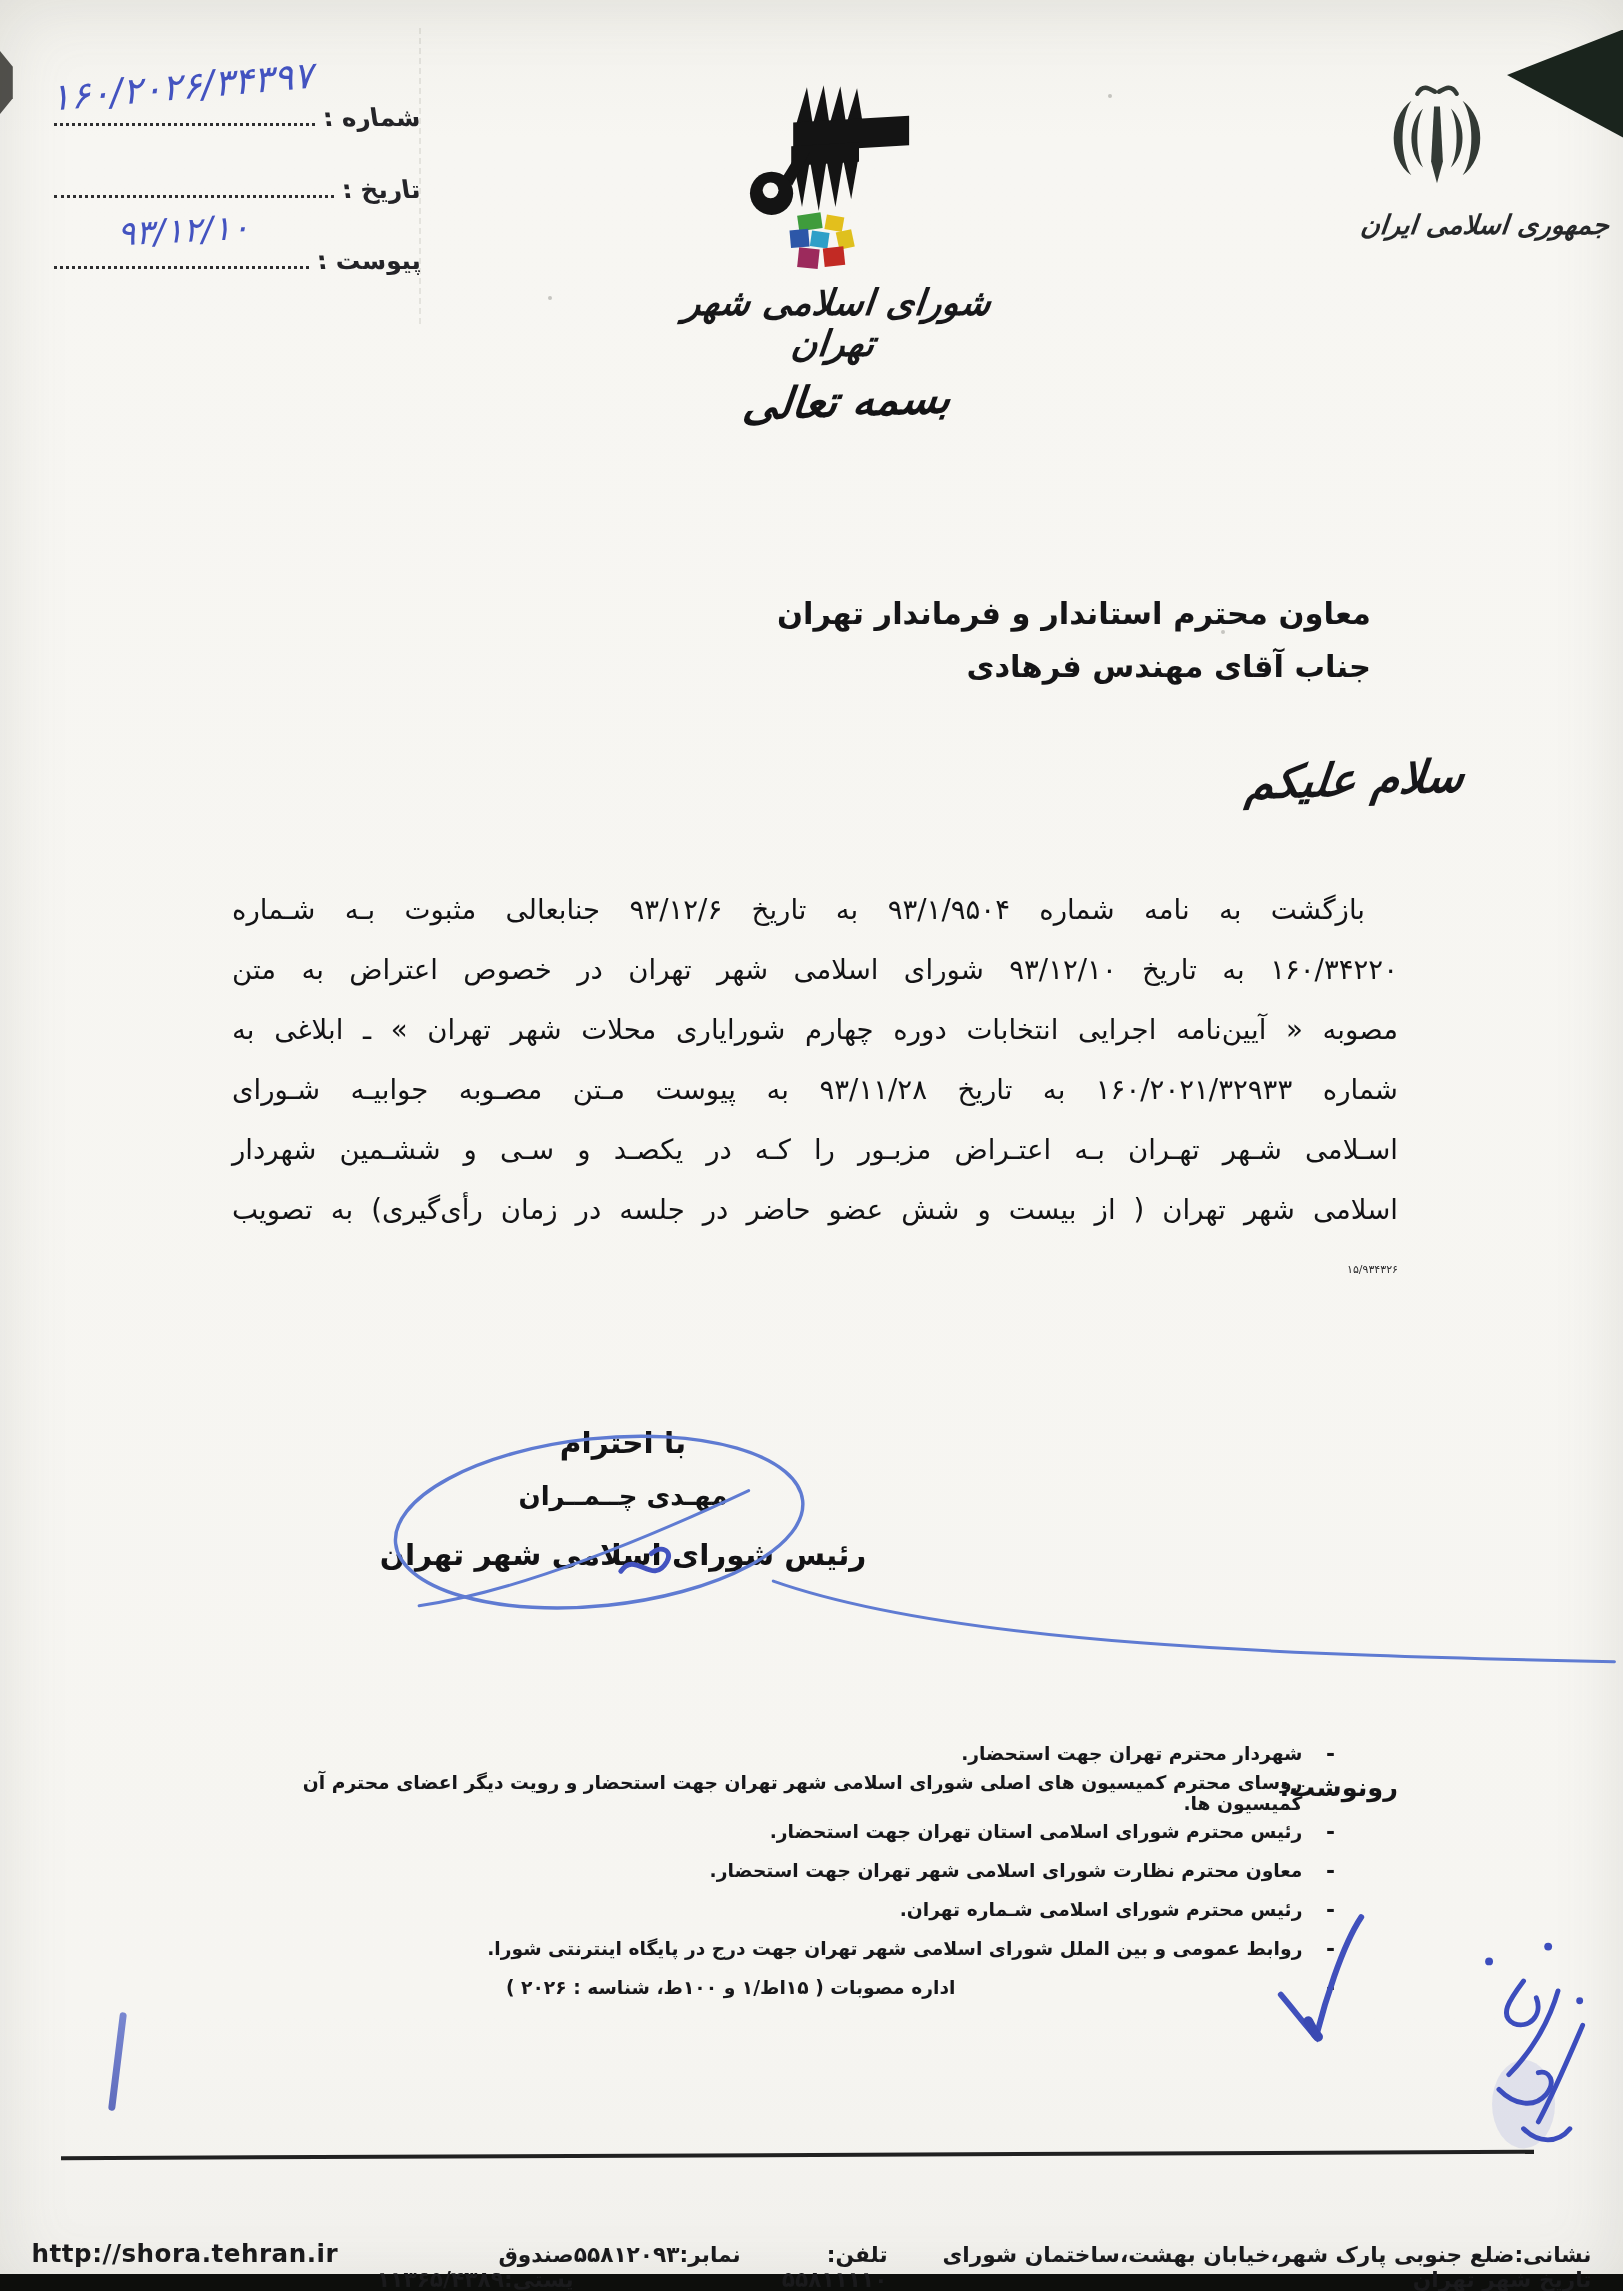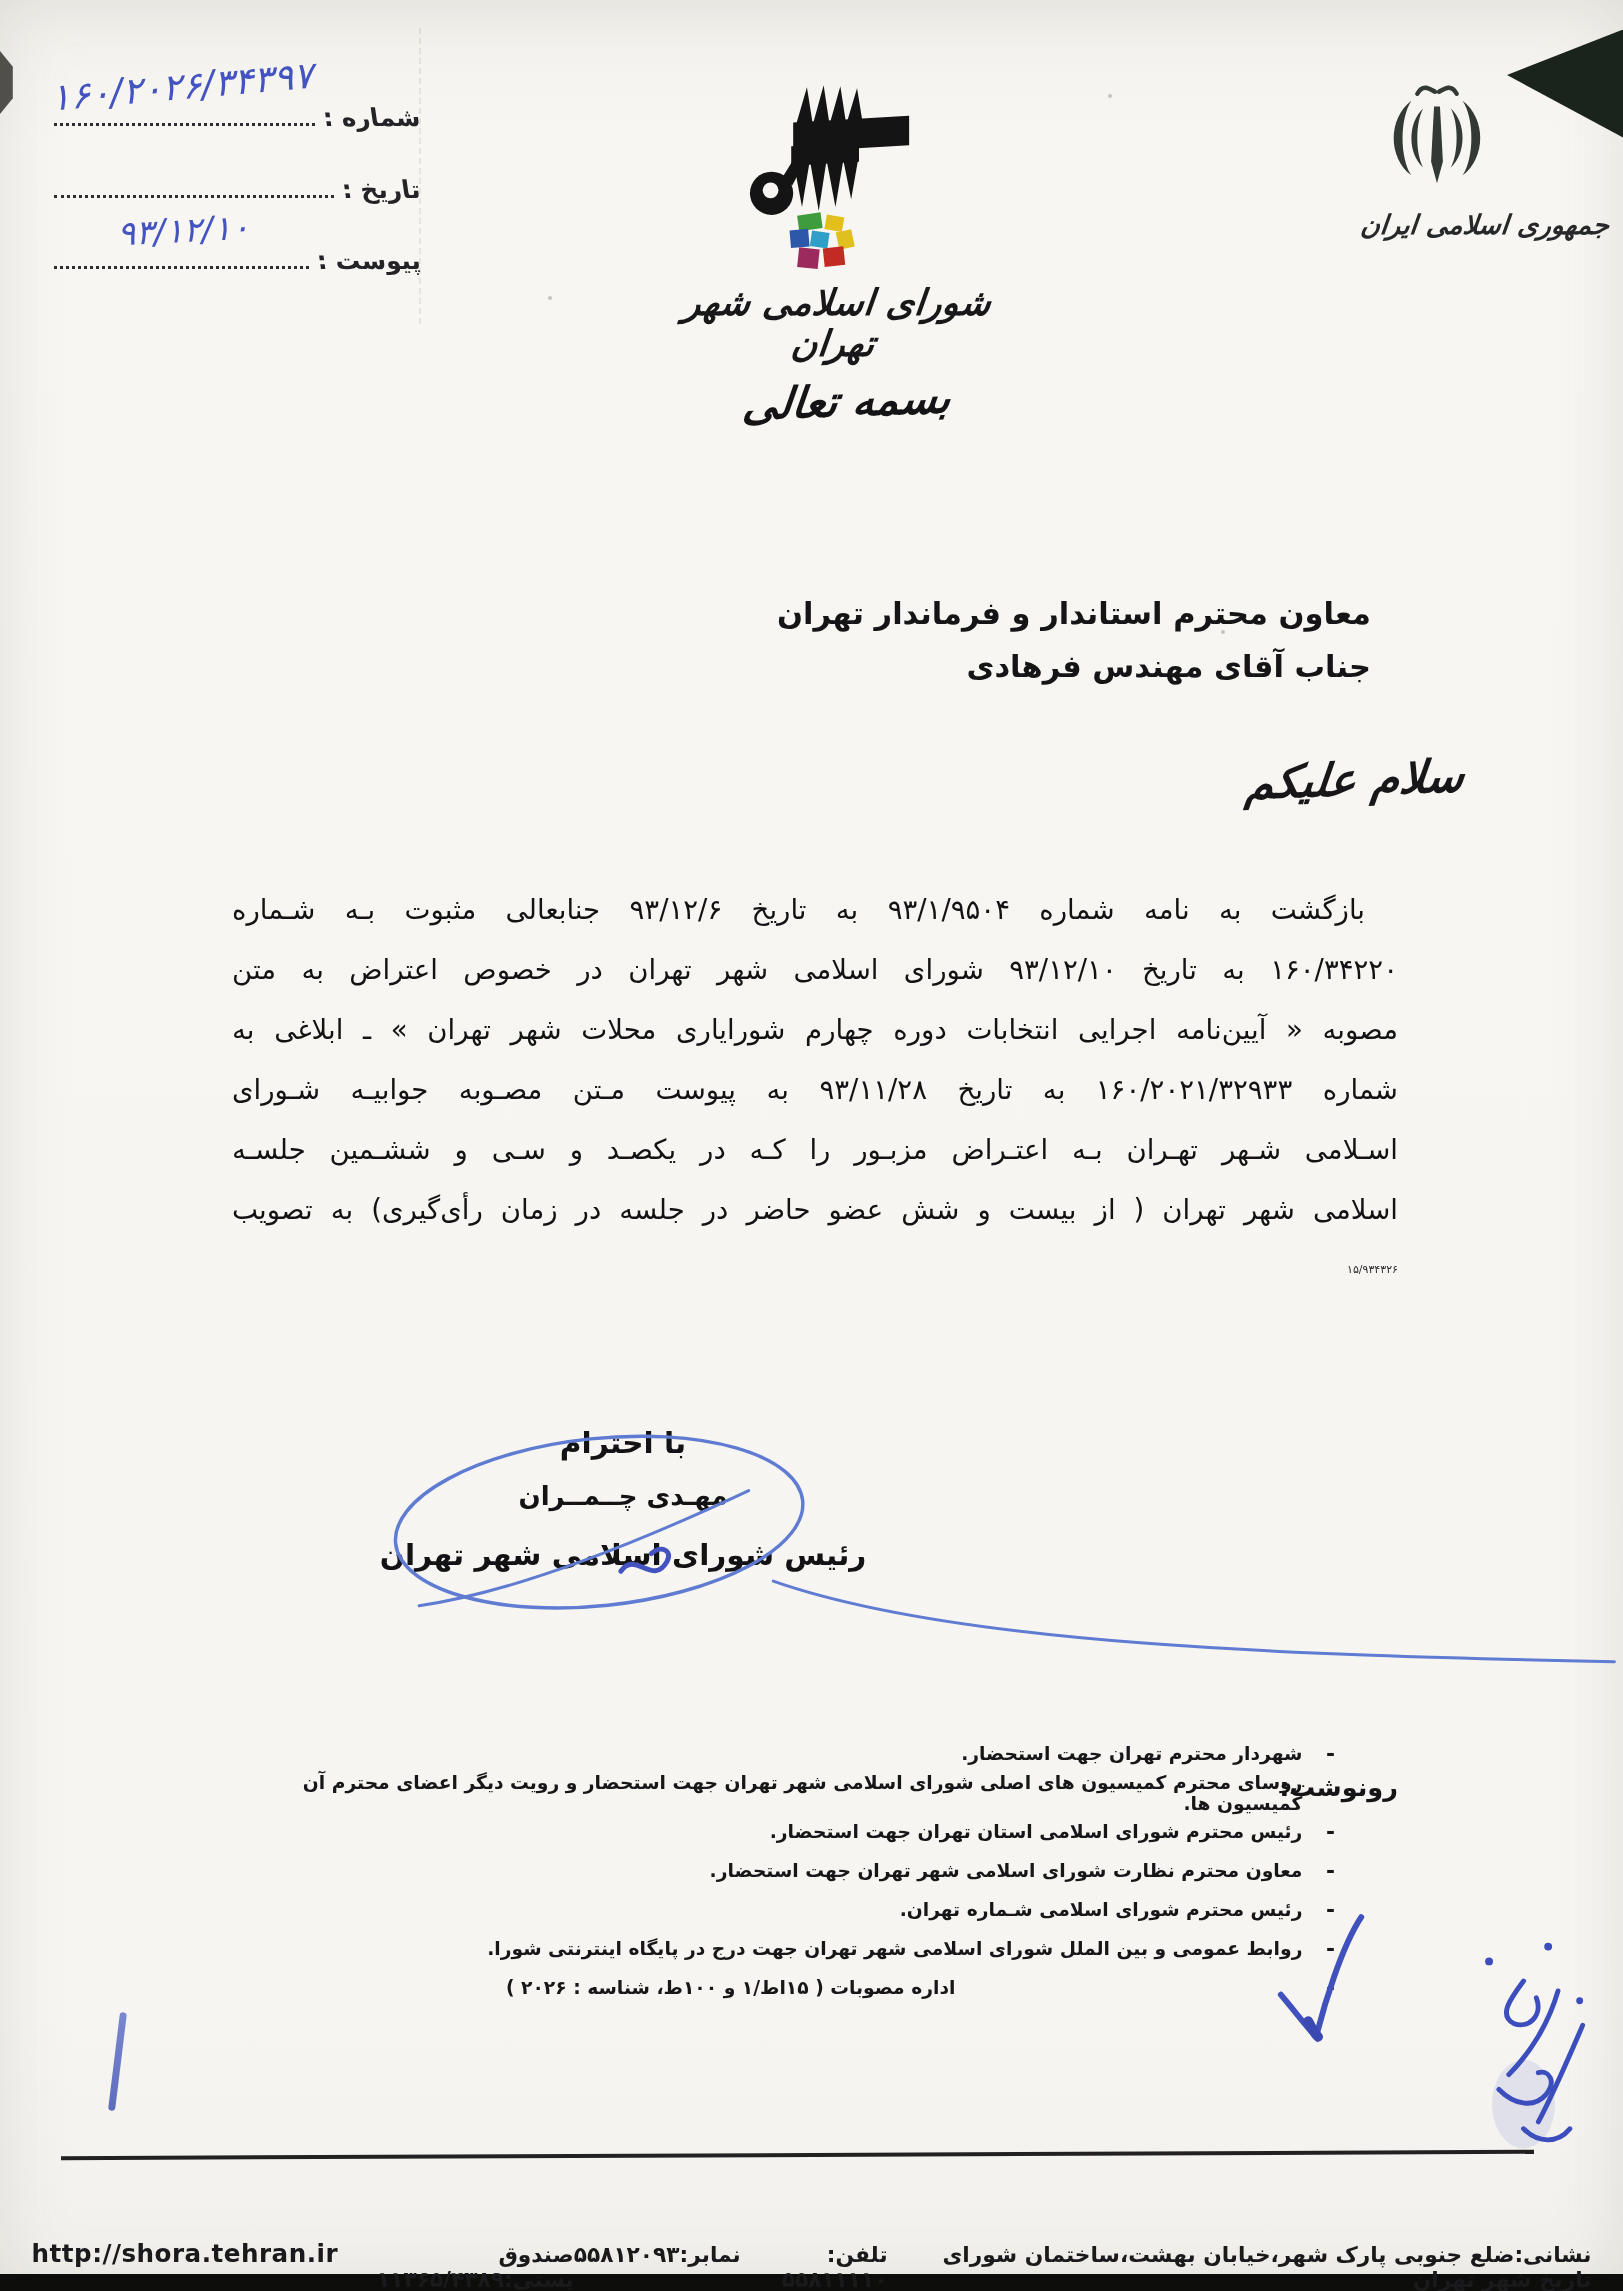--- a/index.html
+++ b/index.html
@@ -156,21 +156,21 @@
     <div>جناب آقای مهندس فرهادی</div>
   </div>
 
   <div class="salutation fa">سلام علیکم</div>
 
   <div class="body">
     <div class="body-line first fa">بازگشت به نامه شماره ۹۳/۱/۹۵۰۴ به تاریخ ۹۳/۱۲/۶ جنابعالی مثبوت بـه شـماره</div>
     <div class="body-line fa">۱۶۰/۳۴۲۲۰ به تاریخ ۹۳/۱۲/۱۰ شورای اسلامی شهر تهران در خصوص اعتراض به متن</div>
     <div class="body-line fa">مصوبه « آیین‌نامه اجرایی انتخابات دوره چهارم شورایاری محلات شهر تهران » ـ ابلاغی به</div>
     <div class="body-line fa">شماره ۱۶۰/۲۰۲۱/۳۲۹۳۳ به تاریخ ۹۳/۱۱/۲۸ به پیوست مـتن مصـوبه جوابیـه شـورای</div>
-    <div class="body-line fa">اسـلامی شـهر تهـران بـه اعتـراض مزبـور را کـه در یکصـد و سـی و ششـمین جلسـه</div>
+    <div class="body-line fa">اسـلامی شـهر تهـران بـه اعتـراض مزبـور را کـه در یکصـد و سـی و ششـمین شهردار</div>
     <div class="body-line fa">اسلامی شهر تهران ( از بیست و شش عضو حاضر در جلسه در زمان رأی‌گیری) به تصویب</div>
     <div class="body-line last fa">
       <span class="ref-num">۱۵/۹۳۴۳۲۶</span>
     </div>
   </div>
 
   <div class="signature">
     <div class="sig-respect fa">با احترام</div>
     <div class="sig-name fa">مهـدی چــمــران</div>
     <div class="sig-title fa">رئیس شورای اسلامی شهر تهران</div>

